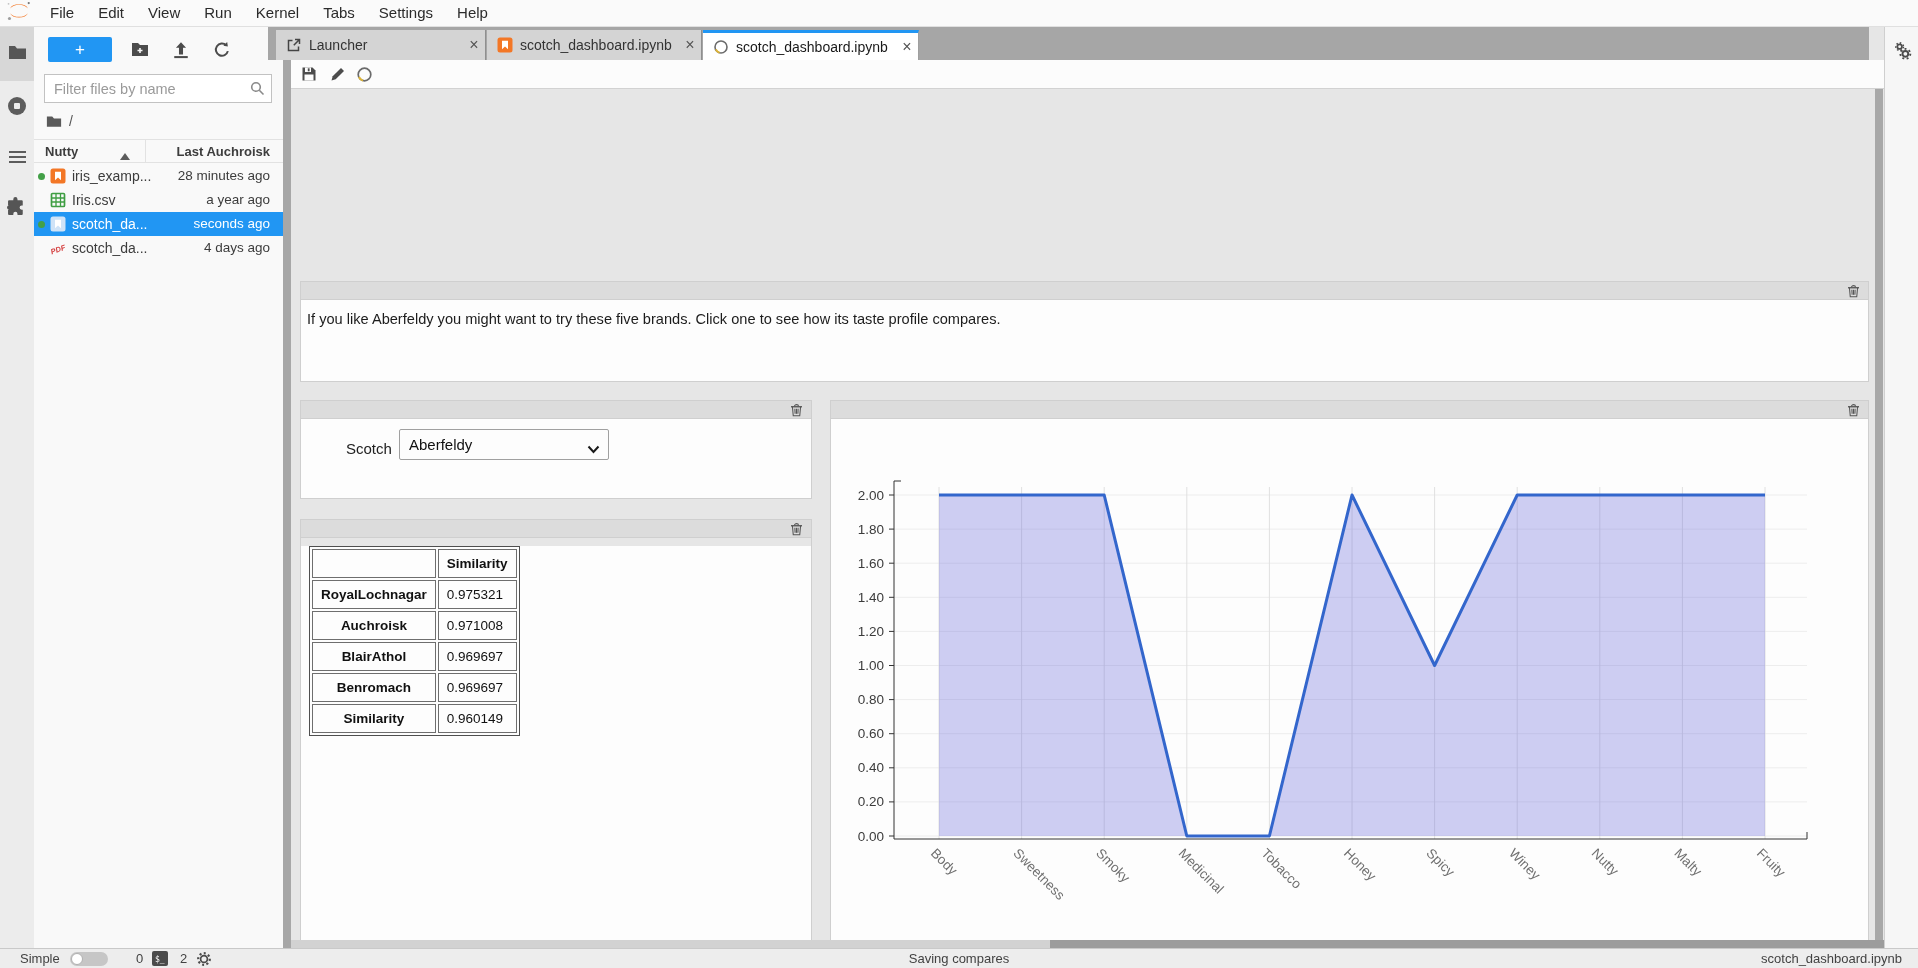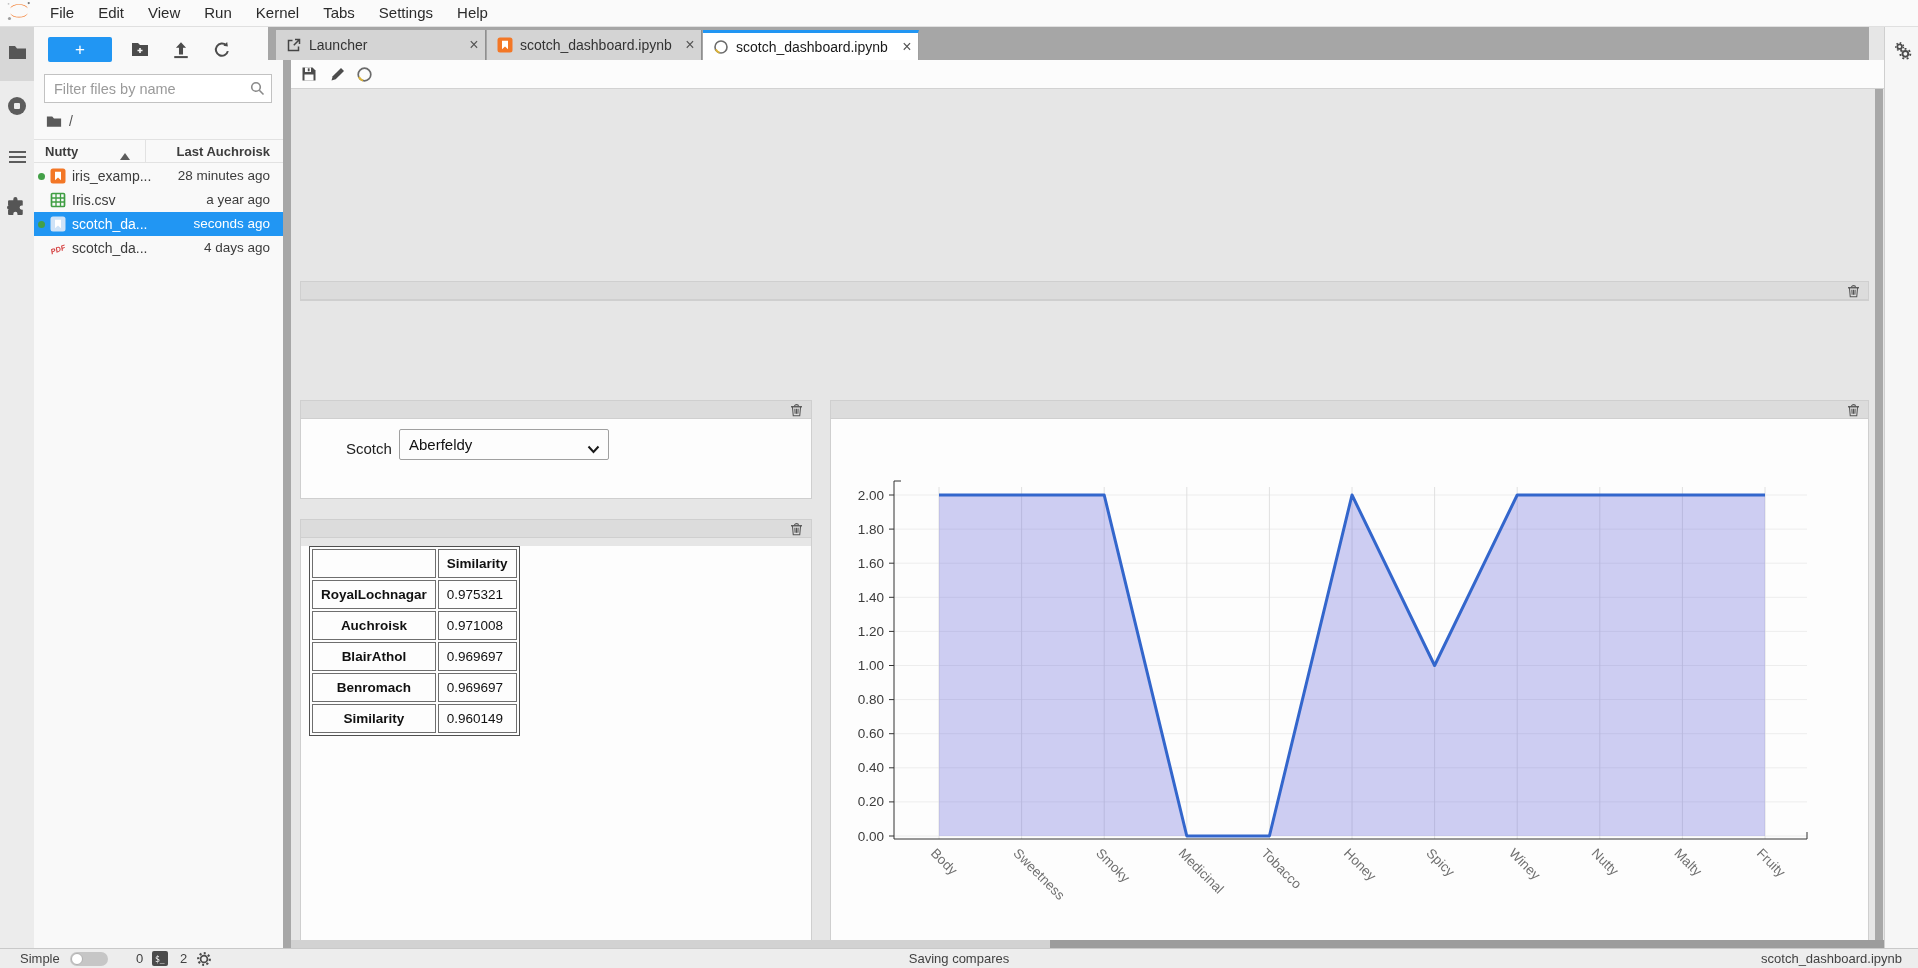--- a/index.html
+++ b/index.html
@@ -282,20 +282,23 @@
         <span class="cell-trash"><svg viewBox="0 0 16 17" width="13" height="14">
               <g stroke="#565656" stroke-width="1.3" fill="none">
                 <path d="M3 4.8 L4 15.5 H12 L13 4.8"></path>
                 <line x1="1.2" y1="4.5" x2="14.8" y2="4.5" stroke-width="1.7"></line>
                 <path d="M5.5 4 C5.5 1.2 10.5 1.2 10.5 4"></path>
                 <line x1="6" y1="7" x2="6.3" y2="13.2"></line>
                 <line x1="8" y1="7" x2="8" y2="13.2"></line>
                 <line x1="10" y1="7" x2="9.7" y2="13.2"></line>
               </g>
             </svg></span>
+      </div>
+      <div class="cell-body" style="height:81px">
+        <div class="md-text">If you like Aberfeldy you might want to try these five brands. Click one to see how its taste profile compares.</div>
       </div>
     </div>
 
     <div class="cell" style="left:9px; top:311px; width:512px;">
       <div class="cell-header">
         <span class="cell-trash"><svg viewBox="0 0 16 17" width="13" height="14">
               <g stroke="#565656" stroke-width="1.3" fill="none">
                 <path d="M3 4.8 L4 15.5 H12 L13 4.8"></path>
                 <line x1="1.2" y1="4.5" x2="14.8" y2="4.5" stroke-width="1.7"></line>
                 <path d="M5.5 4 C5.5 1.2 10.5 1.2 10.5 4"></path>

